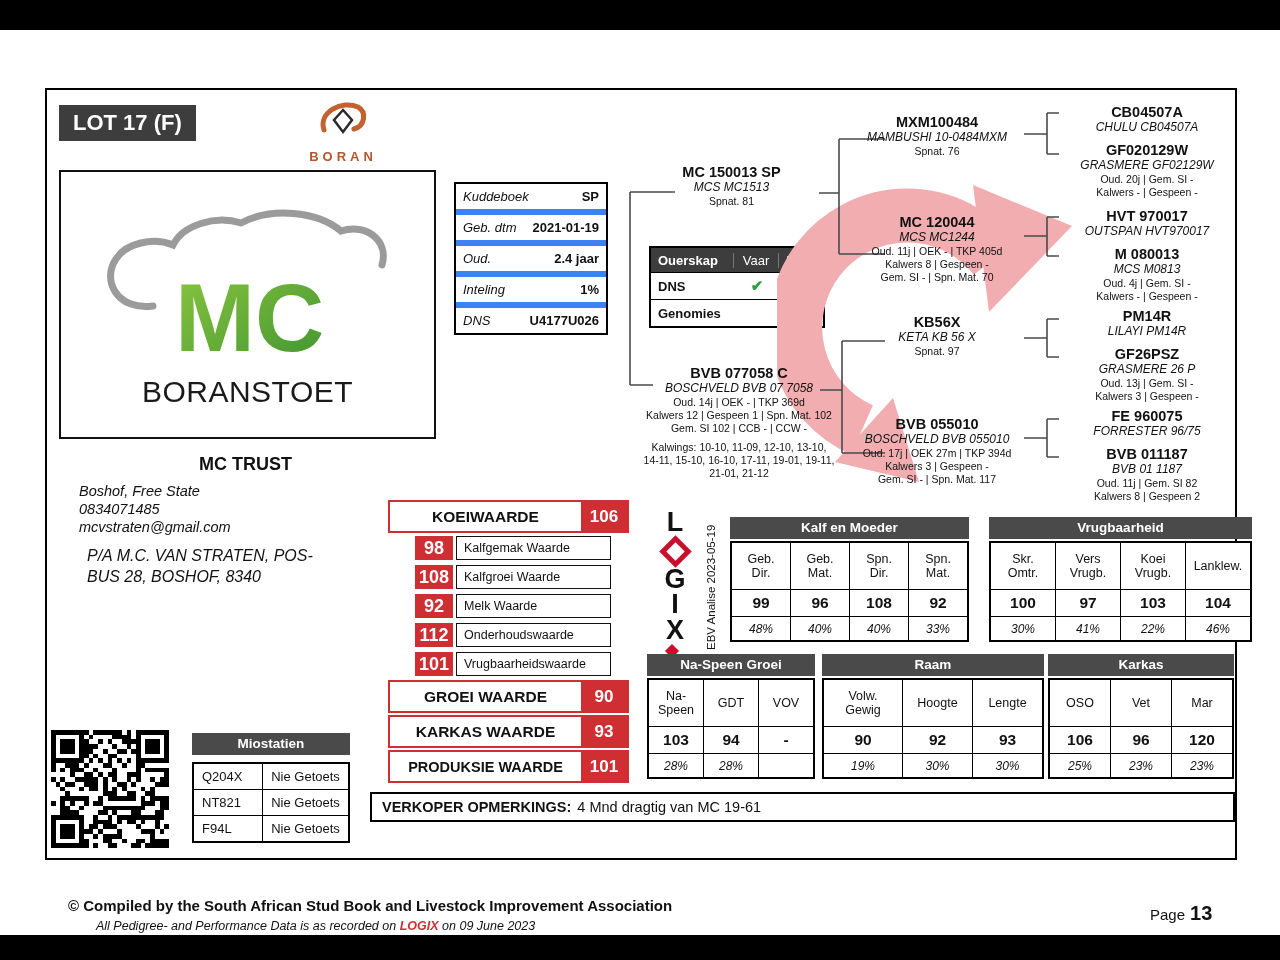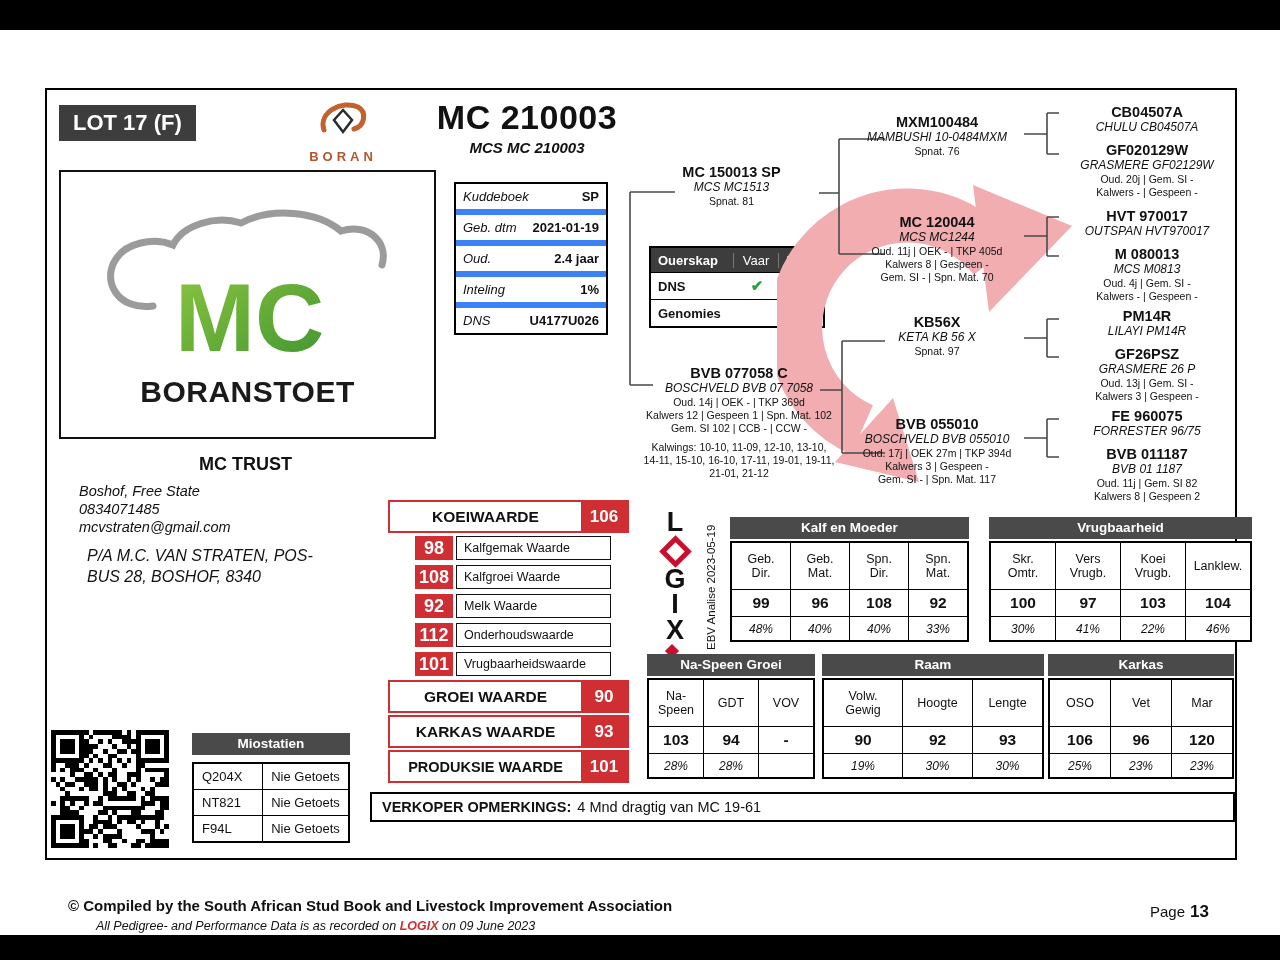--- a/index.html
+++ b/index.html
@@ -33,21 +33,21 @@
   .ouer-head{display:flex;background:#3d3d3d;color:#fff;height:24px;align-items:center;}
   .ouer-head .t{flex:1;font-weight:bold;font-size:13px;padding-left:7px;}
   .ouer-head .c{width:44px;text-align:center;font-size:13px;border-left:1px solid #777;}
   .ouer-row{display:flex;height:26px;align-items:center;border-top:1px solid #000;}
   .ouer-row .t{flex:1;font-weight:bold;font-size:13px;padding-left:7px;}
   .ouer-row .c{width:44px;text-align:center;font-size:15px;font-weight:bold;color:#2f9e41;}
 
   
   .img-box{position:absolute;left:12px;top:80px;width:373px;height:265px;border:2.5px solid #111;
            display:flex;flex-direction:column;align-items:center;justify-content:center;background:#fff;}
-  .logo-sub{font-size:30px;font-weight:700;letter-spacing:0.5px;color:#1a1a1a;margin-top:-6px;text-align:right;}
+  .logo-sub{font-size:30px;font-weight:400;letter-spacing:0.5px;color:#1a1a1a;margin-top:-6px;text-align:right;}
   .owner-name{position:absolute;left:12px;top:364px;width:373px;text-align:center;font-weight:bold;font-size:18px;}
   .owner-lines{position:absolute;left:32px;top:392px;font-style:italic;font-size:14.5px;line-height:1.25;}
   .owner-postal{position:absolute;left:40px;top:456px;width:280px;font-style:italic;font-size:16px;line-height:1.3;}
   .ml{white-space:pre-line;}
 
   
   .pnode{position:absolute;text-align:center;z-index:3;}
   .pid{font-weight:bold;font-size:14.5px;}
   .pname{font-style:italic;font-size:12px;}
   .pdet{font-size:10.5px;line-height:1.22;margin-top:1px;}
@@ -103,21 +103,21 @@
   .mio-row{display:flex;height:25px;align-items:center;border-bottom:1px solid #000;}
   .mio-row:last-child{border-bottom:none;}
   .mio-code{width:60px;padding-left:8px;font-size:13px;border-right:1px solid #000;height:100%;display:flex;align-items:center;}
   .mio-status{flex:1;text-align:center;font-size:13px;}
 
   
   .footer1{position:absolute;left:68px;top:897px;font-weight:bold;font-size:15px;z-index:10;}
   .footer2{position:absolute;left:96px;top:919px;font-style:italic;font-size:12.5px;z-index:10;}
   .footer2 .brand{color:#cf2e33;font-weight:bold;}
   .pageno{position:absolute;left:1150px;top:902px;font-size:15px;z-index:10;}
-  .pageno b{font-size:17px;margin-left:5px;}
+  .pageno b{font-size:20px;margin-left:5px;}
 </style>
 </head>
 <body>
 
 <div class="canvas">
   <div class="bar top"></div>
   <div class="bar bottom"></div>
   <div class="sheet"></div>
 
   <div class="page">
@@ -140,24 +140,20 @@
       </g>
     </svg>
 
     <div class="lot-badge">LOT 17 (F)</div>
     <div class="boran-logo">
       <svg width="54" height="46" viewBox="0 0 54 46">
         <path d="M8 32 C 2 14, 26 2, 42 9 C 51 14, 49 28, 38 31" fill="none" stroke="#c1622f" stroke-width="5" stroke-linecap="round"></path>
         <path d="M27 12 L36 22 L27 34 L18 22 Z" fill="none" stroke="#2b2b2b" stroke-width="2.5"></path>
       </svg>
       <div class="boran-word">BORAN</div>
-    </div>
-    <div class="title-wrap">
-      <div class="title-main">MC 210003</div>
-      <div class="title-sub">MCS MC 210003</div>
     </div>
 
     <div class="info-table">
       <div class="info-row">
         <span class="info-label">Kuddeboek</span>
         <span class="info-value">SP</span>
       </div>
       <div class="info-row">
         <span class="info-label">Geb. dtm</span>
         <span class="info-value">2021-01-19</span>

